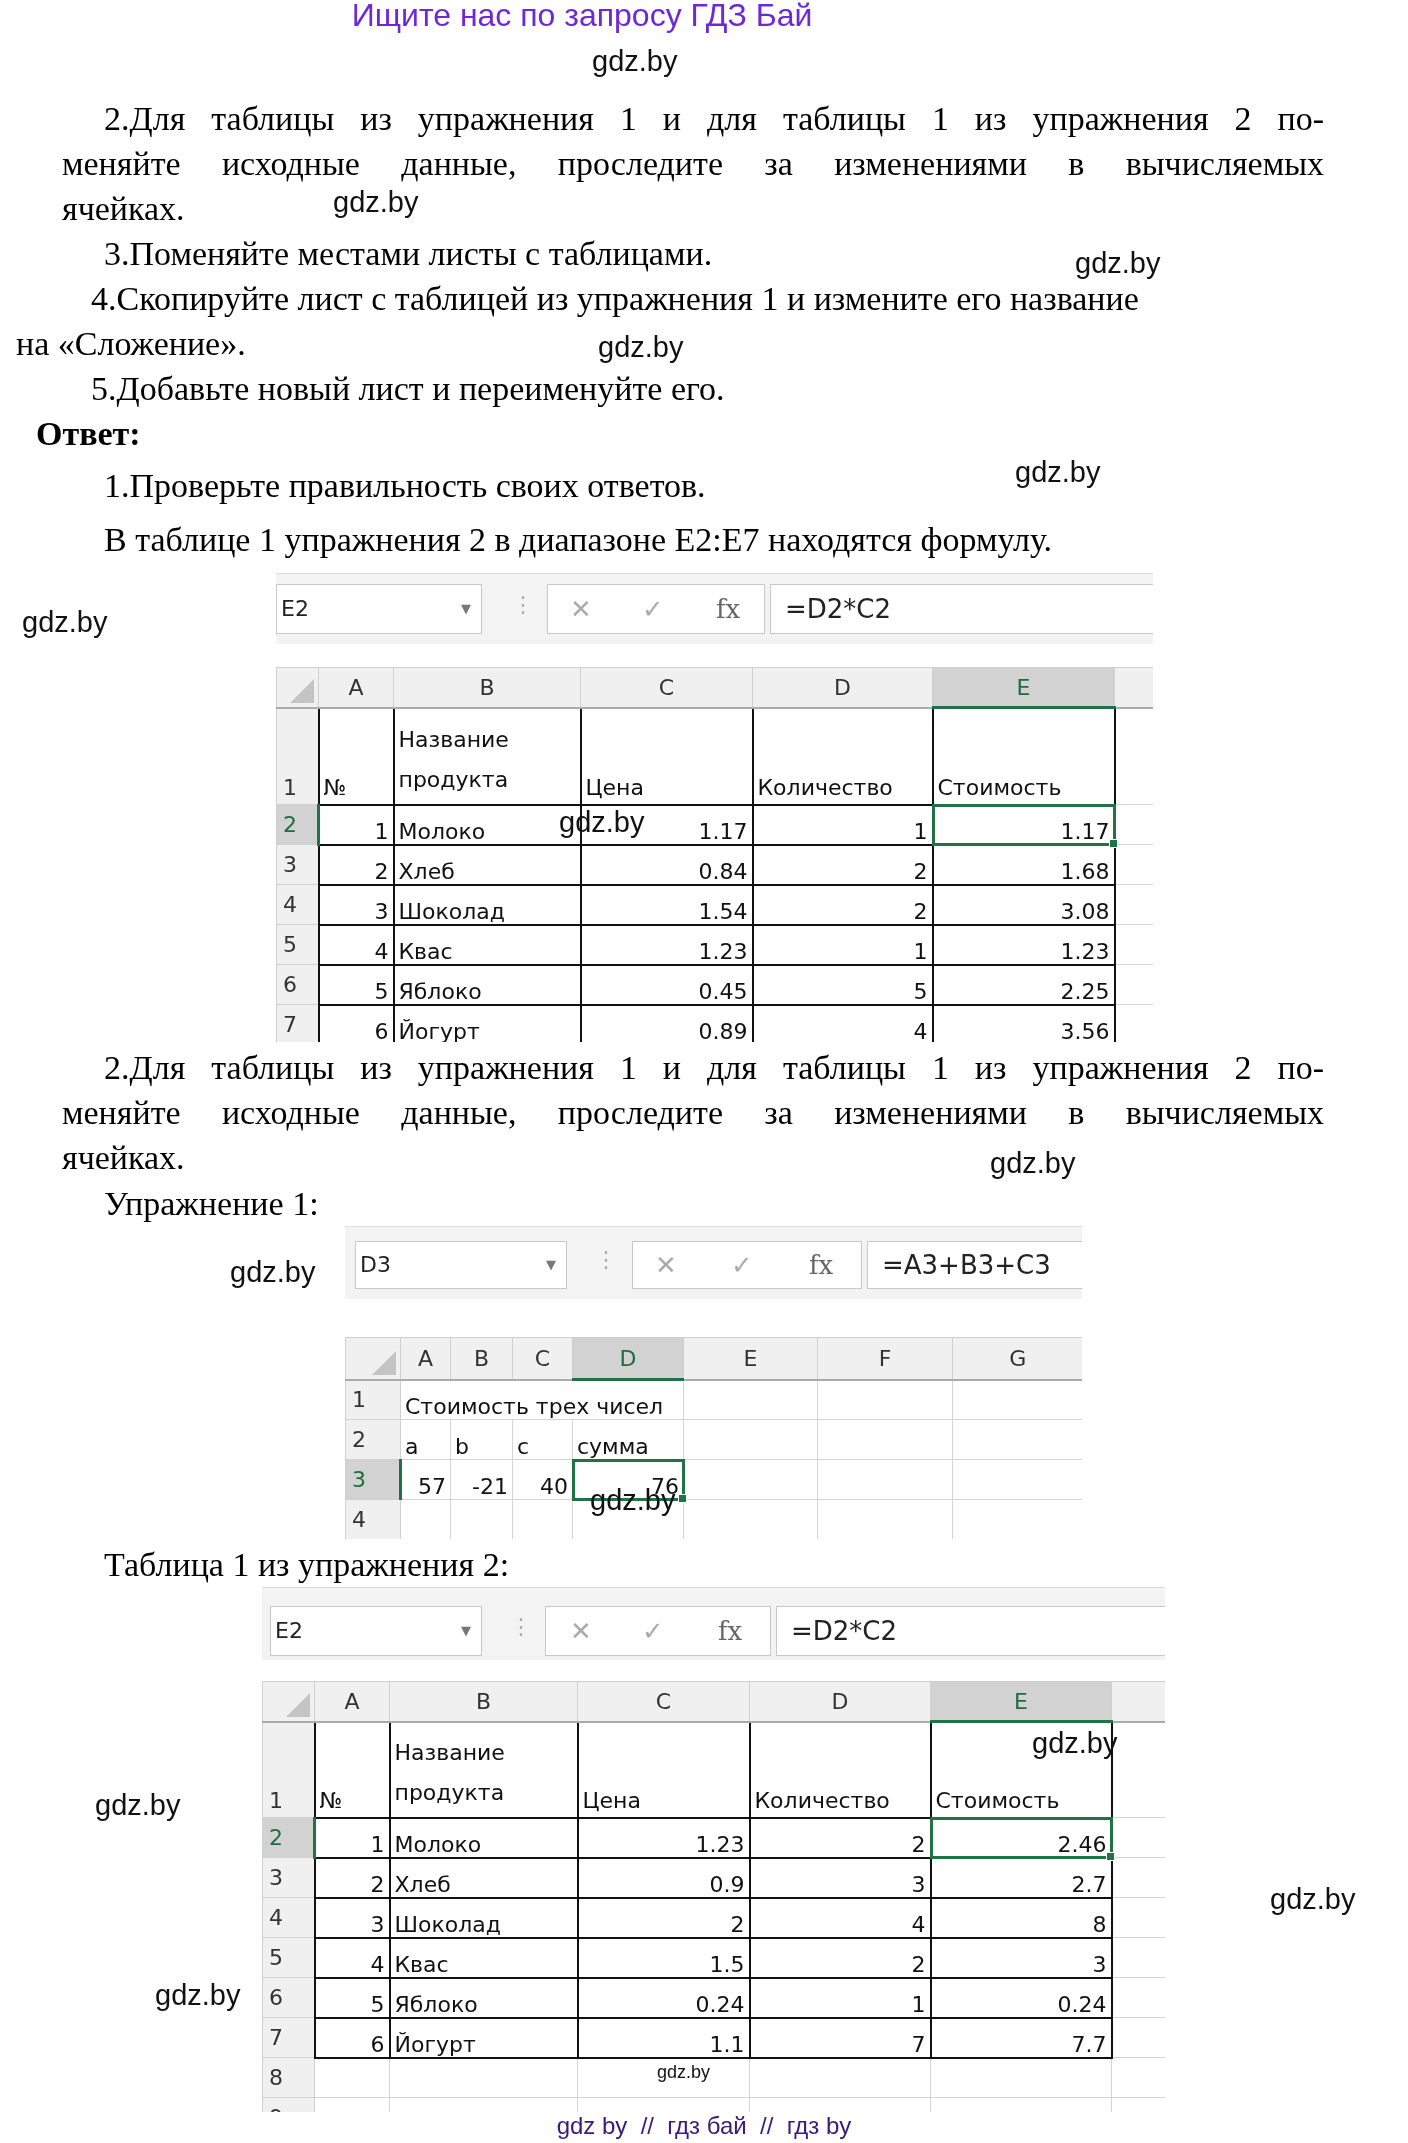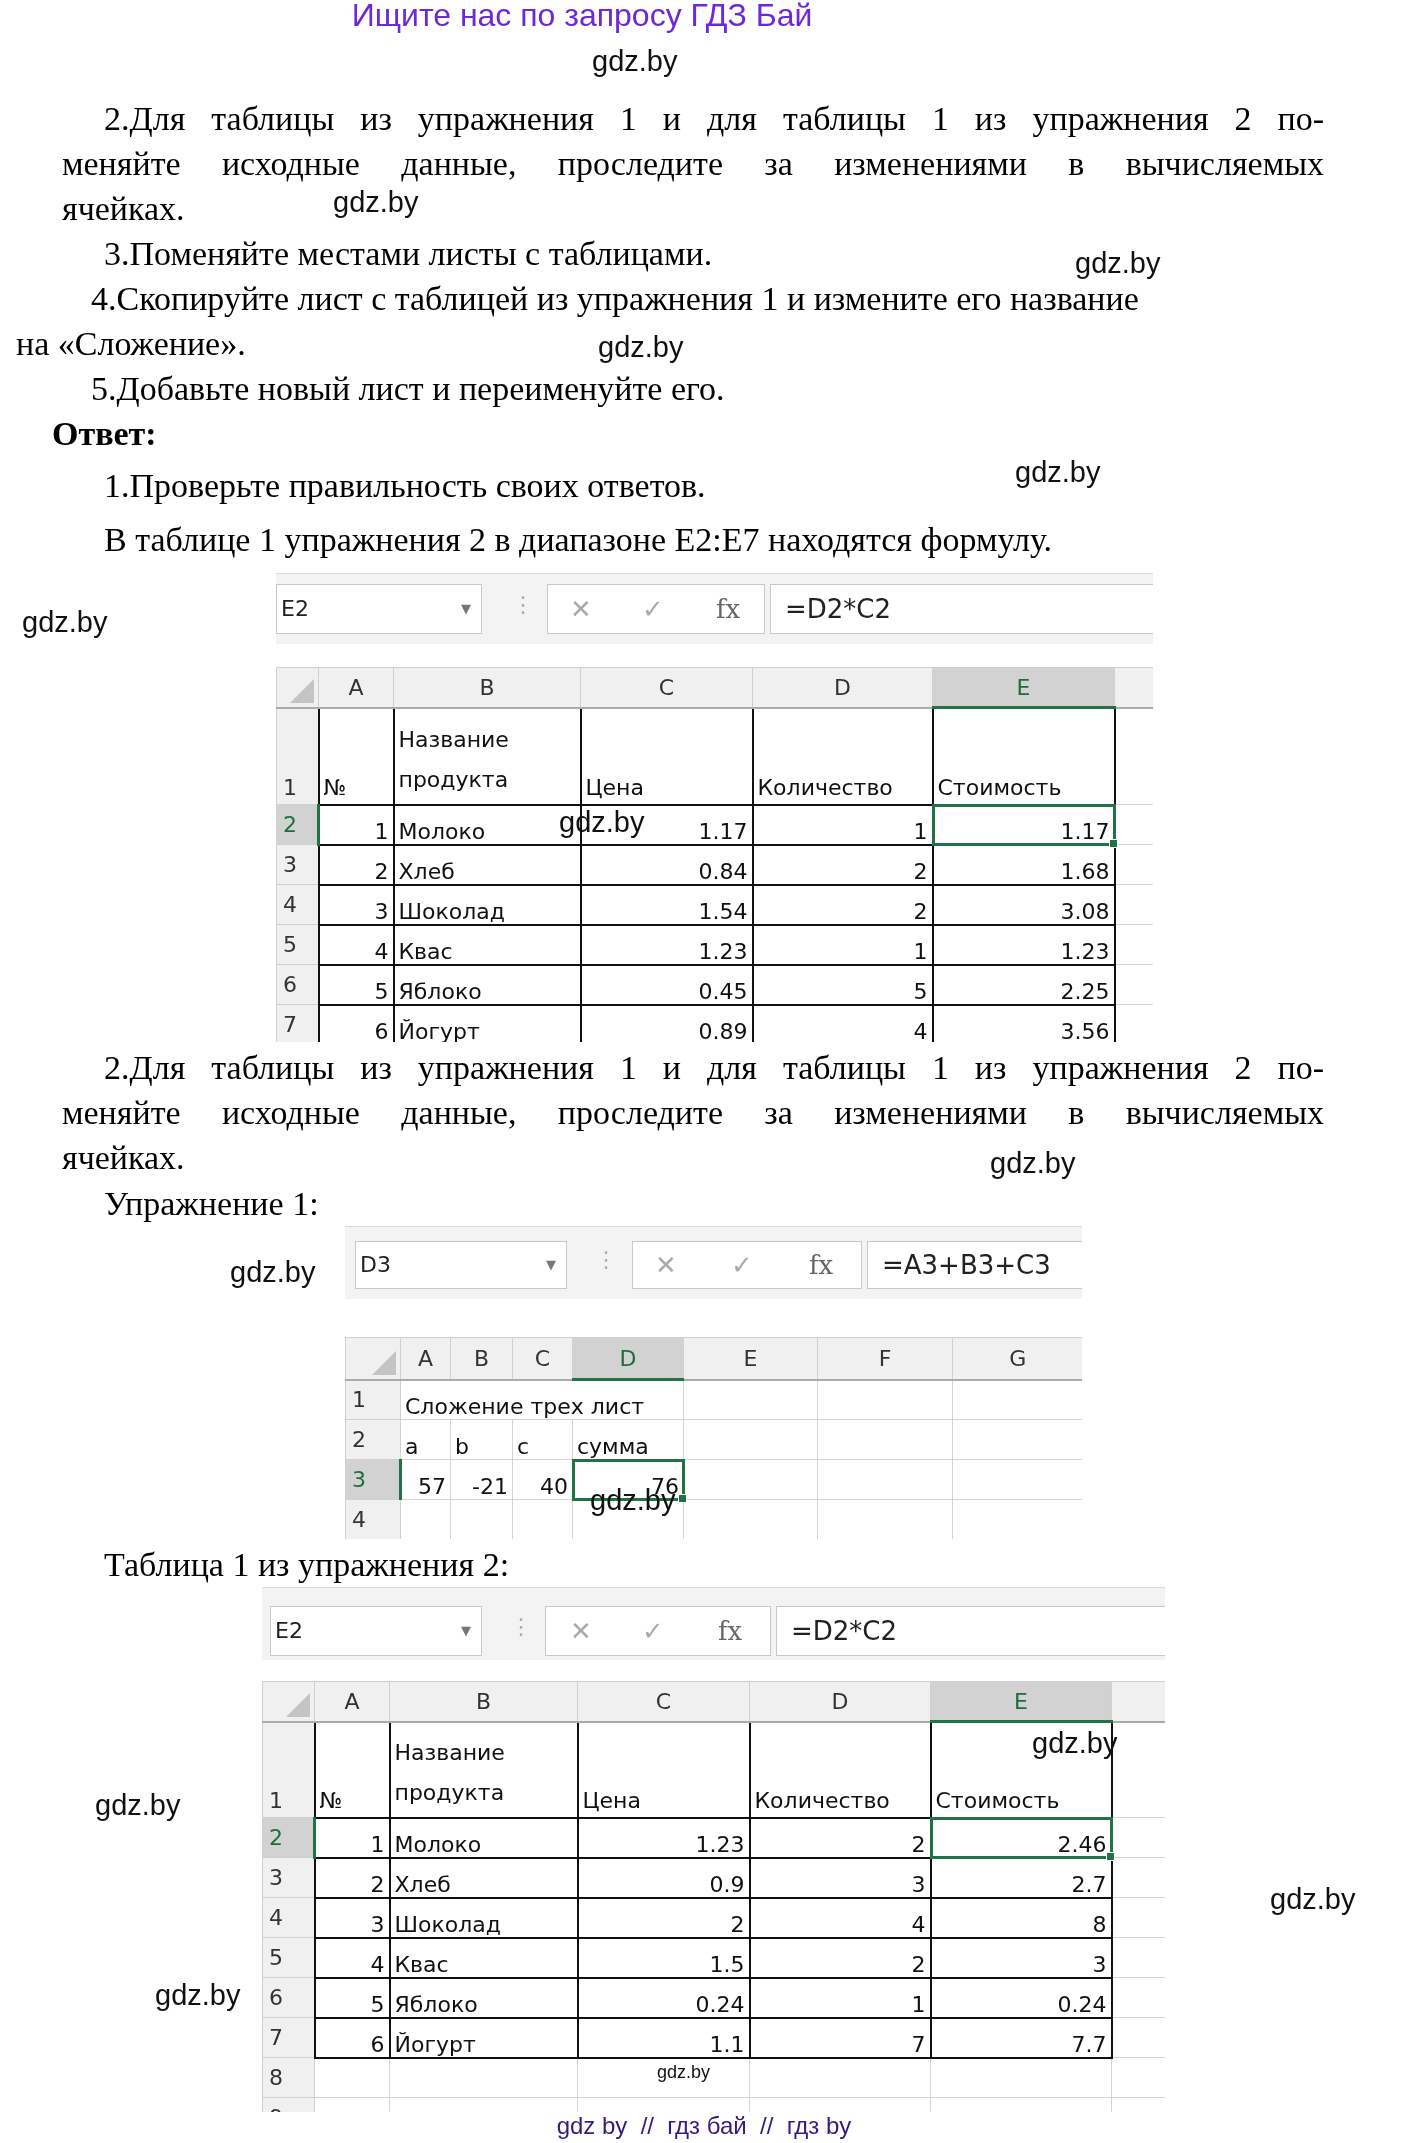--- a/index.html
+++ b/index.html
@@ -47,21 +47,21 @@
 <div class="abs txt just" style="top:144px;">меняйте исходные данные, проследите за изменениями в вычисляемых</div>
 <div class="abs txt" style="left:62px;top:189px;">ячейках.</div>
 <div class="abs wm" style="left:333px;top:185px;">gdz.by</div>
 <div class="abs txt" style="left:104px;top:234px;">3.Поменяйте местами листы с таблицами.</div>
 <div class="abs wm" style="left:1075px;top:246px;">gdz.by</div>
 <div class="abs txt" style="left:91px;top:279px;">4.Скопируйте лист с таблицей из упражнения 1 и измените его название</div>
 <div class="abs txt" style="left:16px;top:324px;">на «Сложение».</div>
 <div class="abs wm" style="left:598px;top:330px;">gdz.by</div>
 <div class="abs txt" style="left:91px;top:369px;">5.Добавьте новый лист и переименуйте его.</div>
 
-<div class="abs txt bold" style="left:52px;top:414px;">Ответ:</div>
+<div class="abs txt bold" style="left:36px;top:414px;">Ответ:</div>
 <div class="abs txt" style="left:104px;top:466px;">1.Проверьте правильность своих ответов.</div>
 <div class="abs wm" style="left:1015px;top:455px;">gdz.by</div>
 <div class="abs txt" style="left:104px;top:520px;">В таблице 1 упражнения 2 в диапазоне E2:E7 находятся формулу.</div>
 <div class="abs wm" style="left:22px;top:605px;">gdz.by</div>
 
 <div class="xl" style="left:276px;top:573px;width:877px;height:469px;">
   <div class="fbar" style="height:70px;">
     <div class="namebox" style="left:0;top:10px;width:206px;height:50px;line-height:48px;">
       <span>E2</span>
       <span class="dd" style="line-height:48px;">▼</span>
@@ -204,21 +204,21 @@
       <td class="colh">A</td>
       <td class="colh">B</td>
       <td class="colh">C</td>
       <td class="colh sel">D</td>
       <td class="colh">E</td>
       <td class="colh">F</td>
       <td class="colh" style="border-right:none;">G</td>
     </tr>
     <tr style="height:40px;">
       <td class="rowh">1</td>
-      <td style="border-right:none;"><span style="position:relative;z-index:2;">Сложение трех лист</span></td>
+      <td style="border-right:none;"><span style="position:relative;z-index:2;">Стоимость трех чисел</span></td>
       <td style="border-left:none;border-right:none;"></td>
       <td style="border-left:none;border-right:none;"></td>
       <td style="border-left:none;"></td>
       <td></td>
       <td></td>
       <td></td>
     </tr>
     <tr style="height:40px;">
       <td class="rowh">2</td>
       <td>a</td>

